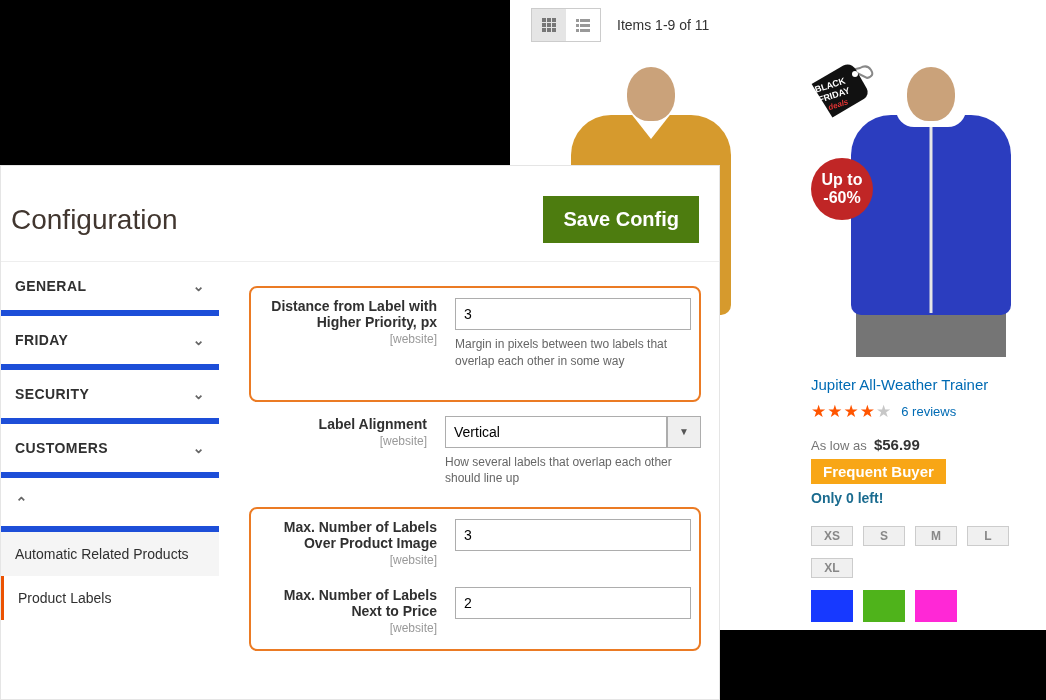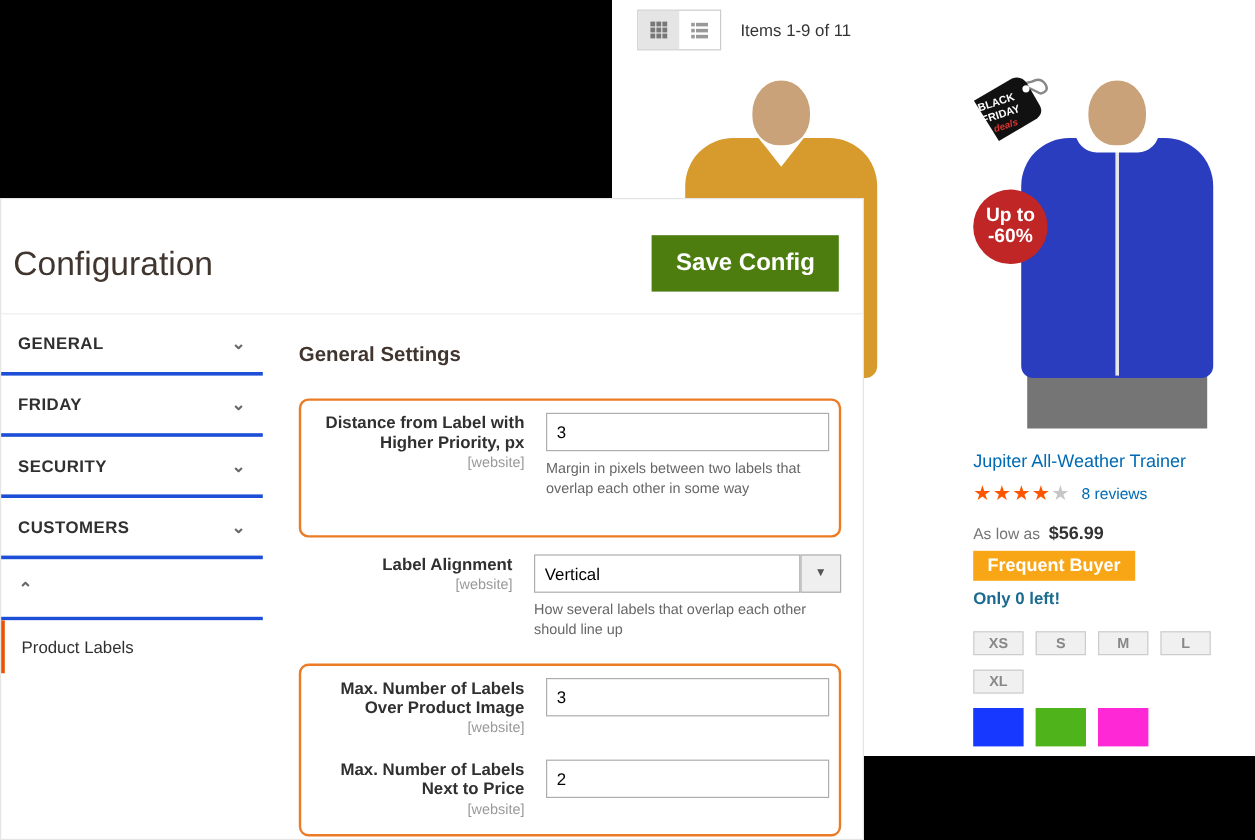--- a/index.html
+++ b/index.html
@@ -10,21 +10,21 @@
   .black-br  { position: absolute; right: 0; bottom: 0; width: 330px; height: 70px; background: #000; }
 
   
   .admin-panel { position: absolute; left: 0; top: 165px; width: 720px; height: 535px; background: #fff; border: 1px solid #e5e5e5; }
   .admin-header { display:flex; justify-content:space-between; align-items:center; padding: 30px 20px 18px 10px; border-bottom:1px solid #eee; }
   .admin-title { font-size: 28px; font-weight: 400; color:#41362f; }
   .save-btn { background:#4d7c0f; color:#fff; font-weight:600; font-size:20px; padding:12px 20px; border:none; cursor:pointer; }
 
   .admin-body { display:flex; }
   .sidebar { width: 218px; }
-  .side-item { display:flex; justify-content:space-between; align-items:center; padding:16px 14px; font-size:14px; font-weight:600; color:#303030; border-bottom:3px solid #1d4ed8; cursor:pointer; letter-spacing: .03em; }
+  .side-item { display:flex; justify-content:space-between; align-items:center; padding:16px 14px; font-size:14px; font-weight:600; color:#303030; border-bottom:6px solid #1d4ed8; cursor:pointer; letter-spacing: .03em; }
   .side-item .chev { font-size:14px; color:#666; }
   .side-sub { padding:14px 10px 14px 14px; font-size:14px; color:#303030; cursor:pointer; }
   .side-sub.active { border-left:3px solid #eb5202; background:#fff; }
   .side-group { background:#f5f5f5; }
 
   .settings { flex:1; padding: 24px 18px 10px 30px; }
   .settings h2 { font-size:17px; font-weight:600; color:#41362f; margin-bottom:26px; }
   .field-row { display:flex; gap:18px; margin-bottom:20px;justify-content:flex-end; }
   .field-label { width:178px; text-align:right; font-size:14px; color:#303030; font-weight:600; }
   .field-label .scope { display:block; font-size:12px; color:#999; font-weight:400; margin-top:2px; }
@@ -161,21 +161,21 @@
       <div class="prod-details">
         <div class="prod-name">Jupiter All-Weather Trainer</div>
         <div class="stars">
           <div class="star-row">
             <span class="star">★</span>
             <span class="star">★</span>
             <span class="star">★</span>
             <span class="star">★</span>
             <span class="star empty">★</span>
           </div>
-          <span class="reviews-link">8 reviews</span>
+          <span class="reviews-link">6 reviews</span>
         </div>
         <div class="price-line">
           <span>As low as</span>&nbsp;
           <strong>$56.99</strong>
         </div>
         <div class="freq-badge">Frequent Buyer</div>
         <div class="stock-line">Only 0 left!</div>
 
         <div class="swatches-row">
           <div class="size-sw">XS</div>
@@ -217,28 +217,30 @@
         <span class="chev">⌄</span>
       </div>
       <div class="side-item">
         <span>CUSTOMERS</span>
         <span class="chev">⌄</span>
       </div>
       <div class="side-item" style="align-items:flex-start;">
         <span class="chev" style="transform:rotate(180deg)">⌄</span>
       </div>
       <div class="side-group">
+        <div class="side-sub">
+          <span>Automatic Related Products</span>
+        </div>
         <div class="side-sub active">
           <span>Product Labels</span>
         </div>
       </div>
     </div>
 
     <div class="settings">
-      <h2>General Settings</h2>
 
       <div class="highlight-box">
         <div class="field-row">
           <div class="field-label">
             <span>Distance from Label with Higher Priority, px</span>
             <span class="scope">[website]</span>
           </div>
           <div class="field-ctrl">
             <input type="text" value="3" style="">
             <div class="hint">Margin in pixels between two labels that overlap each other in some way</div>

